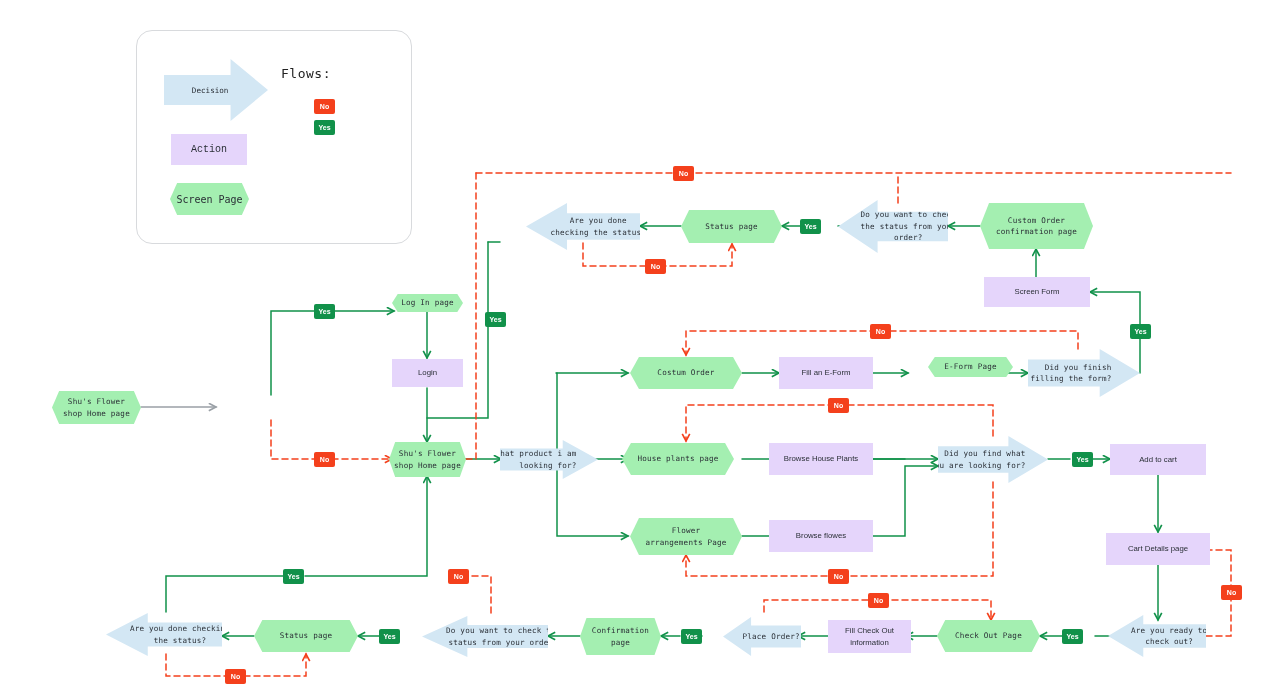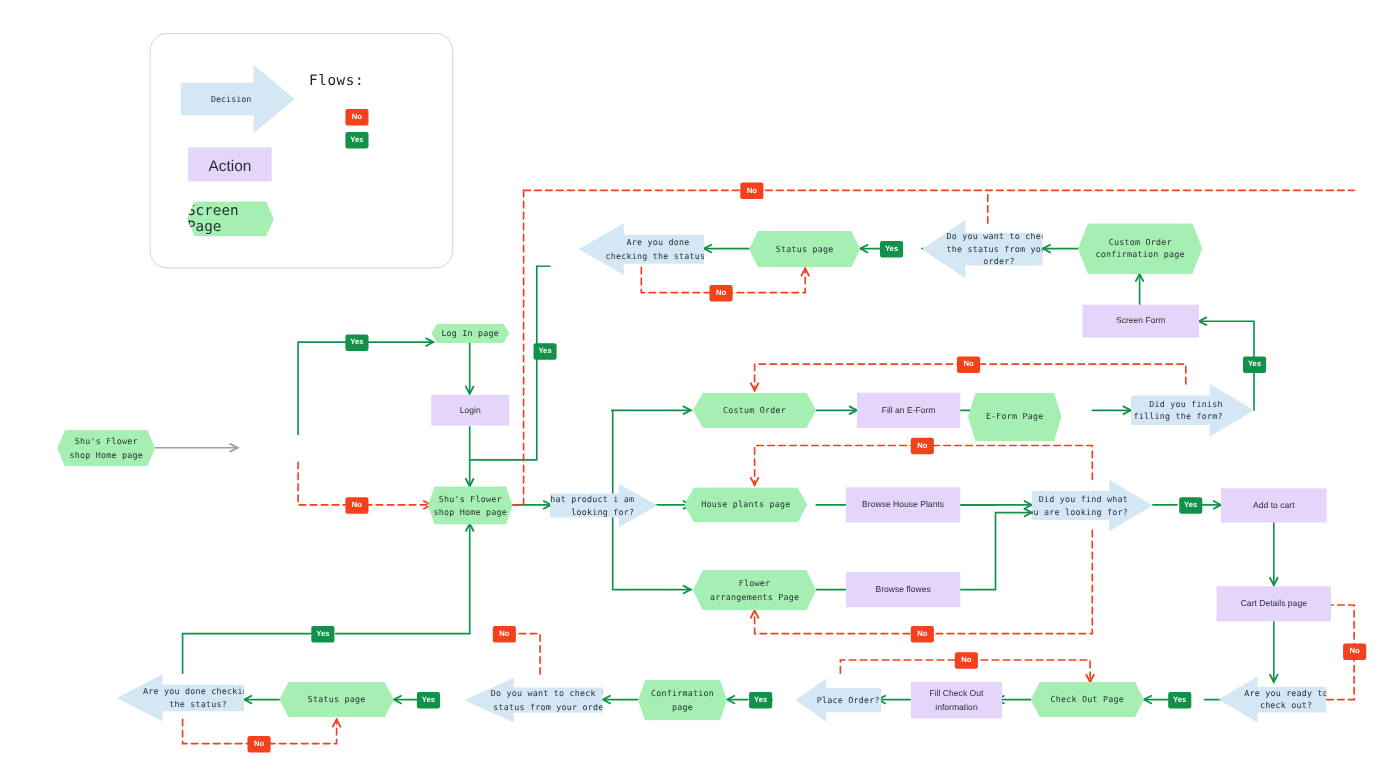--- a/index.html
+++ b/index.html
@@ -59,27 +59,27 @@
     position:absolute;left:164px;top:59px;width:104px;height:62px;
     background:#d3e7f4;
     clip-path:polygon(0 26%,64% 26%,64% 0,100% 50%,64% 100%,64% 74%,0 74%);
     display:flex;align-items:center;justify-content:center;
   }
   .lg-dec span{font-size:7.6px;color:#2a2f36;transform:translateX(-16%);}
   .lg-act{
     position:absolute;left:171px;top:134px;width:76px;height:31px;background:#e5d5fb;
     display:flex;align-items:center;justify-content:center;
   }
-  .lg-act span{font-size:14px;font-family:Liberation Sans, sans-serif;color:#2a2f36;}
+  .lg-act span{font-size:10px;font-family:Liberation Mono, monospace;color:#2a2f36;}
   .lg-scr{
     position:absolute;left:170px;top:183px;width:79px;height:32px;background:#a4efb1;
     clip-path:polygon(9% 0,91% 0,100% 50%,91% 100%,9% 100%,0 50%);
     display:flex;align-items:center;justify-content:center;
   }
-  .lg-scr span{font-size:13px;color:#2a2f36;}
+  .lg-scr span{font-size:10px;color:#2a2f36;}
 </style>
 </head>
 <body>
 
 <div id="canvas">
 
   <svg id="wires" viewBox="0 0 1268 700">
     <defs>
       <marker id="ag" markerWidth="7" markerHeight="7" refX="5.4" refY="3" orient="auto">
         <path d="M0.6,0.5 L5.4,3 L0.6,5.5" fill="none" stroke="#11914a" stroke-width="1.1"></path>
@@ -217,21 +217,21 @@
     </div>
 
   <div class="node screen" style="left:630px;top:357px;width:112px;height:32px">
       <span class="lbl">Costum Order</span>
     </div>
 
   <div class="node action" style="left:779px;top:357px;width:94px;height:32px">
       <span class="lbl">Fill an E-Form</span>
     </div>
 
-  <div class="node screen" style="left:880px;top:357px;width:85px;height:44px">
+  <div class="node screen" style="left:928px;top:357px;width:85px;height:20px">
       <span class="lbl">E-Form Page</span>
     </div>
 
   <div class="node decision-r" style="left:1028px;top:349px;width:112px;height:48px">
       <span class="lbl">Did you finish<br>filling the form?</span>
     </div>
 
   <div class="node action" style="left:984px;top:277px;width:106px;height:30px">
       <span class="lbl">Screen Form</span>
     </div>

